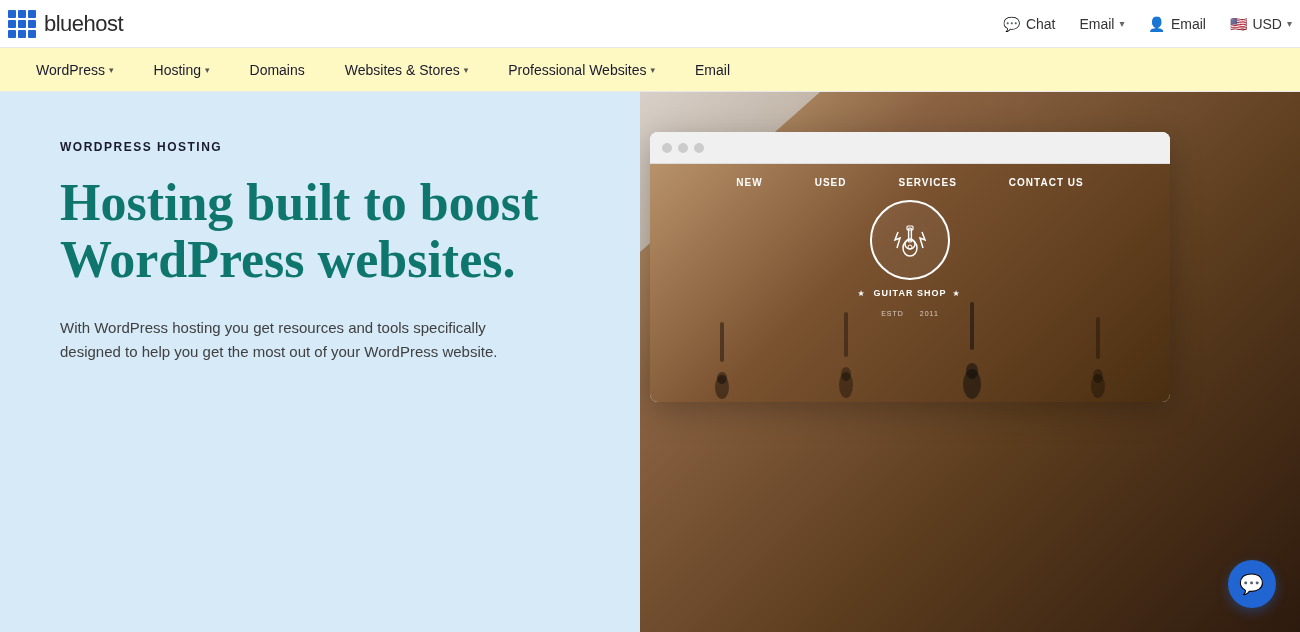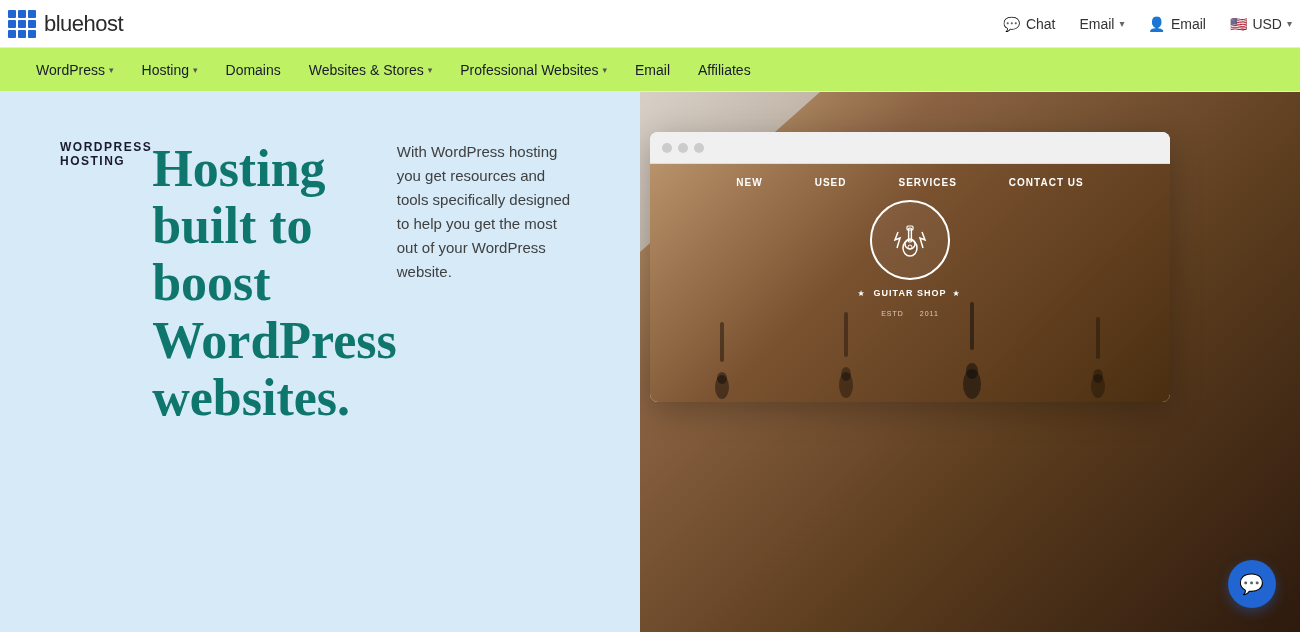--- a/index.html
+++ b/index.html
@@ -50,27 +50,27 @@
       font-size: 14px;
       color: #333;
       cursor: pointer;
       text-decoration: none;
     }
     .chat-icon { font-size: 14px; }
     .caret { font-size: 10px; color: #666; }
 
     
     .nav-bar {
-      background: #bef264;
+      background: #fef9c3;
       display: flex;
       align-items: center;
       padding: 0 24px;
       height: 44px;
       border-bottom: 1px solid #e8e8e8;
-      gap: 4px;
+      gap: 16px;
     }
     .nav-item {
       display: flex;
       align-items: center;
       gap: 4px;
       padding: 0 12px;
       height: 44px;
       font-size: 14px;
       color: #1a1a2e;
       cursor: pointer;
@@ -83,21 +83,21 @@
     .hero {
       display: flex;
       height: calc(632px - 92px);
       position: relative;
     }
     .hero-left {
       width: 640px;
       background: #d6eaf8;
       padding: 48px 60px;
       display: flex;
-      flex-direction: row;
+      flex-direction: column;
       justify-content: flex-start;
       position: relative;
       z-index: 1;
     }
     .hero-eyebrow {
       font-size: 12px;
       font-weight: 600;
       letter-spacing: 1.5px;
       color: #1a1a2e;
       text-transform: uppercase;
@@ -309,23 +309,20 @@
   <div class="nav-item">
     <span>Websites &amp; Stores</span>
     <span class="nav-caret">▾</span>
   </div>
   <div class="nav-item">
     <span>Professional Websites</span>
     <span class="nav-caret">▾</span>
   </div>
   <div class="nav-item">
     <span>Email</span>
-  </div>
-  <div class="nav-item">
-    <span>Affiliates</span>
   </div>
 </nav>
 
 <div class="hero">
 
   <div class="hero-left">
     <p class="hero-eyebrow">WORDPRESS HOSTING</p>
     <h1 class="hero-heading">Hosting built to boost WordPress websites.</h1>
     <p class="hero-body">With WordPress hosting you get resources and tools specifically designed to help you get the most out of your WordPress website.</p>
   </div>

